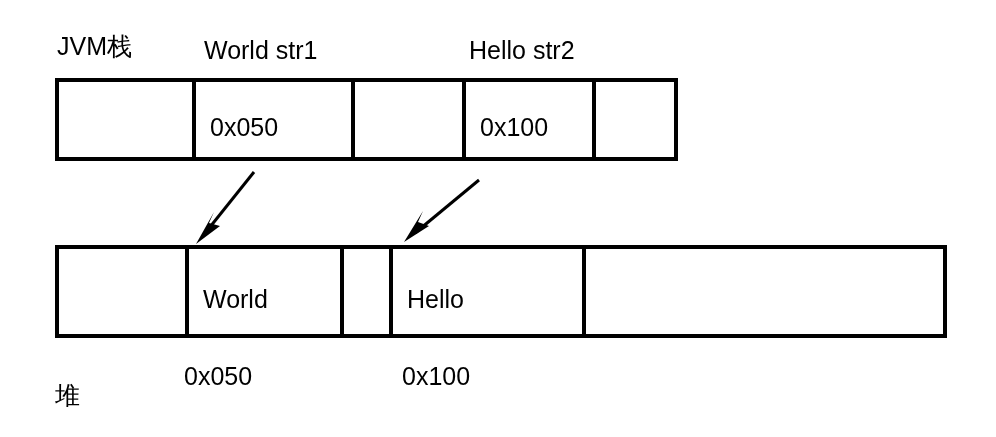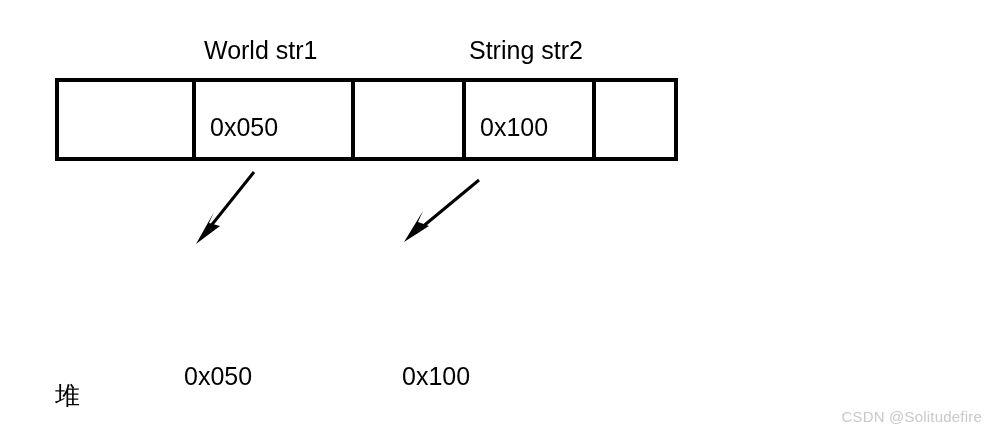--- a/index.html
+++ b/index.html
@@ -109,56 +109,73 @@
     color: #c9c9c9;
     white-space: nowrap;
     letter-spacing: 0.2px;
   }
 </style>
 </head>
 <body>
 
 <div class="canvas">
 
+  <div class="label lbl-jvm">JVM栈</div>
 
   <div class="label lbl-str1">World str1</div>
 
-  <div class="label lbl-str2">String str2</div>
+  <div class="label lbl-str2">Hello str2</div>
 
   <div class="row row-stack">
     <div class="cell c0">
       <span class="cell-text"></span>
     </div>
     <div class="cell c1">
       <span class="cell-text">0x050</span>
     </div>
     <div class="cell c2">
       <span class="cell-text"></span>
     </div>
     <div class="cell c3">
       <span class="cell-text">0x100</span>
     </div>
     <div class="cell c4">
       <span class="cell-text"></span>
     </div>
   </div>
 
+  <div class="row row-heap">
+    <div class="cell c0">
+      <span class="cell-text"></span>
+    </div>
+    <div class="cell c1">
+      <span class="cell-text">World</span>
+    </div>
+    <div class="cell c2">
+      <span class="cell-text"></span>
+    </div>
+    <div class="cell c3">
+      <span class="cell-text">Hello</span>
+    </div>
+    <div class="cell c4">
+      <span class="cell-text"></span>
+    </div>
+  </div>
 
   <svg class="arrows" viewBox="0 0 996 437">
     <g>
       <line x1="254" y1="172" x2="206" y2="232" stroke="#000000" stroke-width="3"></line>
       <polygon points="196,244 220,226 209,223 214,212" fill="#000000"></polygon>
     </g>
     <g>
       <line x1="479" y1="180" x2="415" y2="233" stroke="#000000" stroke-width="3"></line>
       <polygon points="404,242 429,226 418,222 423,211" fill="#000000"></polygon>
     </g>
   </svg>
 
   <div class="label lbl-addr-a">0x050</div>
 
   <div class="label lbl-addr-b">0x100</div>
 
   <div class="label lbl-heap">堆</div>
 
-  <div class="watermark">CSDN @Solitudefire</div>
 
 </div>
 
 </body></html>

